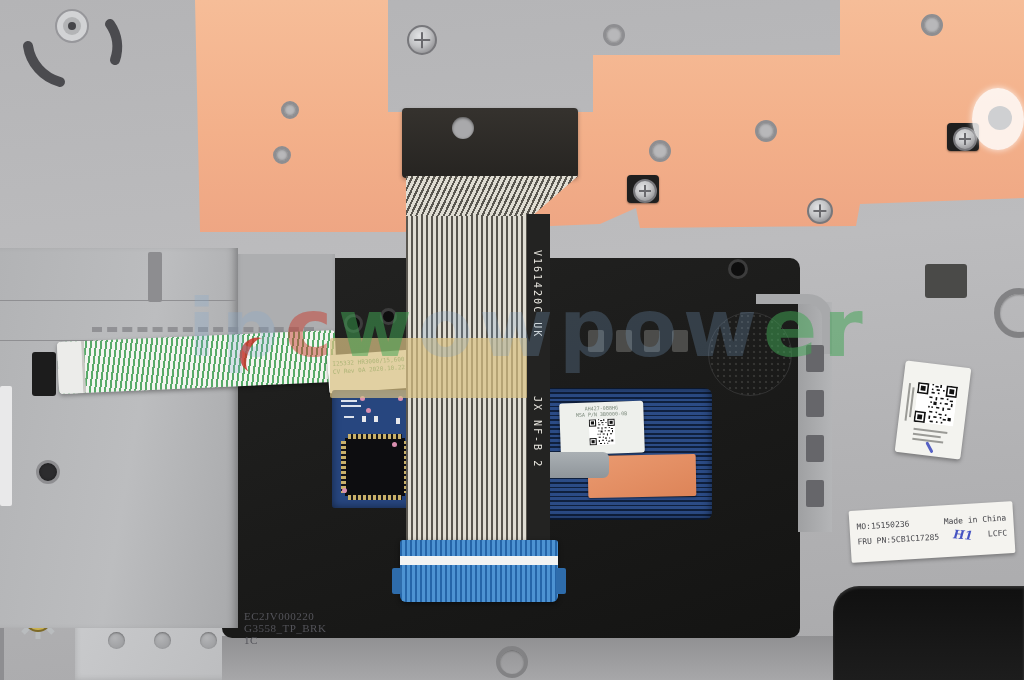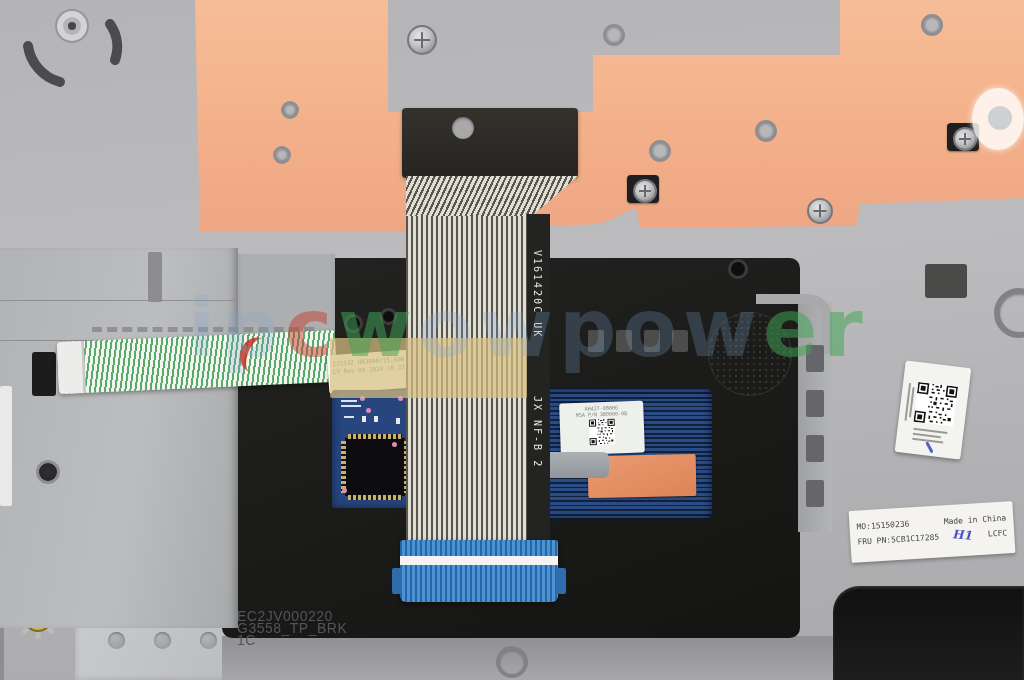--- a/index.html
+++ b/index.html
@@ -83,21 +83,21 @@
     box-shadow:0 2px 4px rgba(0,0,0,.3);padding:9px 7px 0 7px;box-sizing:border-box;
     font-family:"DejaVu Sans Mono",monospace;font-size:8px;line-height:15px;color:#45454a;white-space:nowrap;}
   .prod-label .row{display:flex;justify-content:space-between;}
   .hand{font-family:"DejaVu Serif",serif;font-style:italic;font-weight:bold;color:#4553c2;font-size:12px;transform:rotate(8deg);display:inline-block;margin:0 2px;}
   
   .blk-panel{left:833px;top:586px;width:191px;height:94px;background:linear-gradient(180deg,#101010,#1d1d1d);border-radius:26px 0 0 0;box-shadow:inset 0 2px 3px rgba(255,255,255,.15);}
   .dimple-panel{left:75px;top:592px;width:153px;height:88px;background:linear-gradient(120deg,#cacbcd,#bcbdbf);border-radius:8px 8px 0 0;box-shadow:inset 0 0 6px rgba(0,0,0,.15);}
   .dimple{position:absolute;width:17px;height:17px;border-radius:50%;background:radial-gradient(circle at 40% 35%,#b3b4b6,#96979a);box-shadow:inset 0 1px 2px rgba(0,0,0,.35);}
   .bottom-strip{left:222px;top:636px;width:611px;height:44px;background:linear-gradient(180deg,#909092,#a7a7a9);}
   .emboss-ring{border-radius:50%;border:4px solid #828284;background:transparent;box-shadow:inset 0 1px 2px rgba(0,0,0,.3);}
-  .molded{left:237px;top:610px;font-family:Liberation Sans, sans-serif;font-size:14px;line-height:12px;color:#54545a;letter-spacing:.5px;}
+  .molded{left:244px;top:610px;font-family:Liberation Serif, serif;font-size:11px;line-height:12px;color:#54545a;letter-spacing:.5px;}
   
   .watermark{left:188px;top:282px;font-family:"DejaVu Sans",sans-serif;font-weight:bold;font-size:80px;letter-spacing:6px;z-index:60;pointer-events:none;white-space:nowrap;}
   .wm-b{color:rgba(128,168,208,.25);}
   .wm-r{color:rgba(200,62,48,.50);}
   .wm-g{color:rgba(66,164,84,.52);}
   .qr{display:block;}
 </style>
 </head>
 <body>
 

